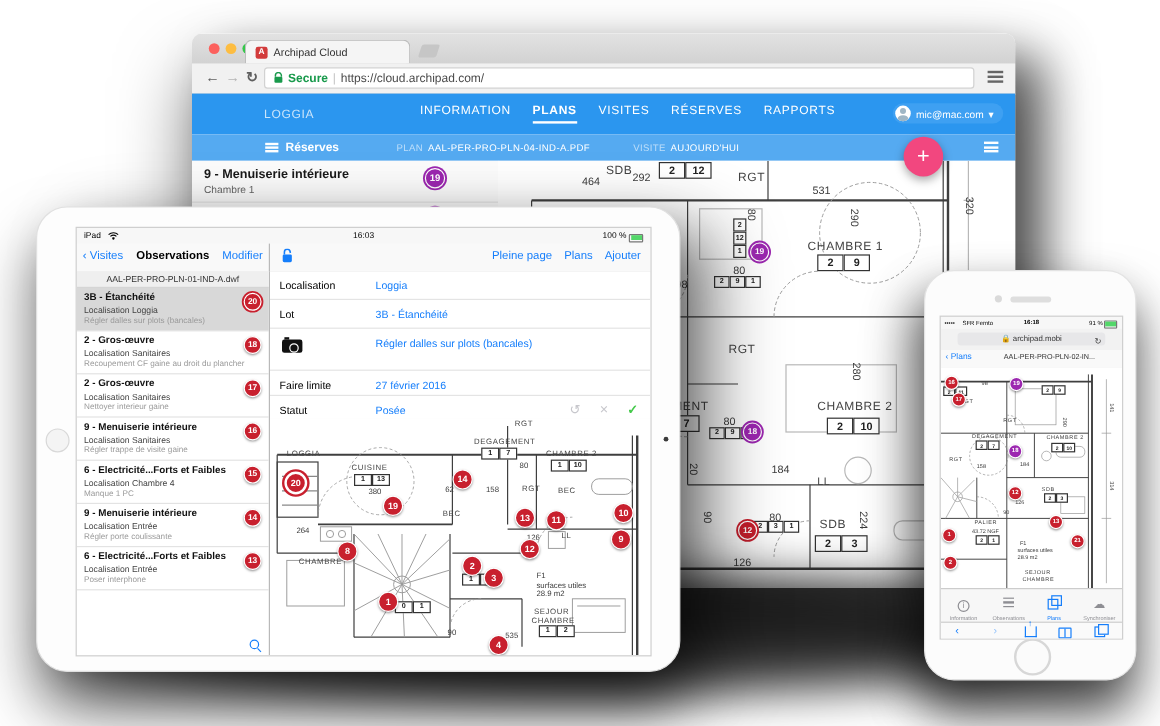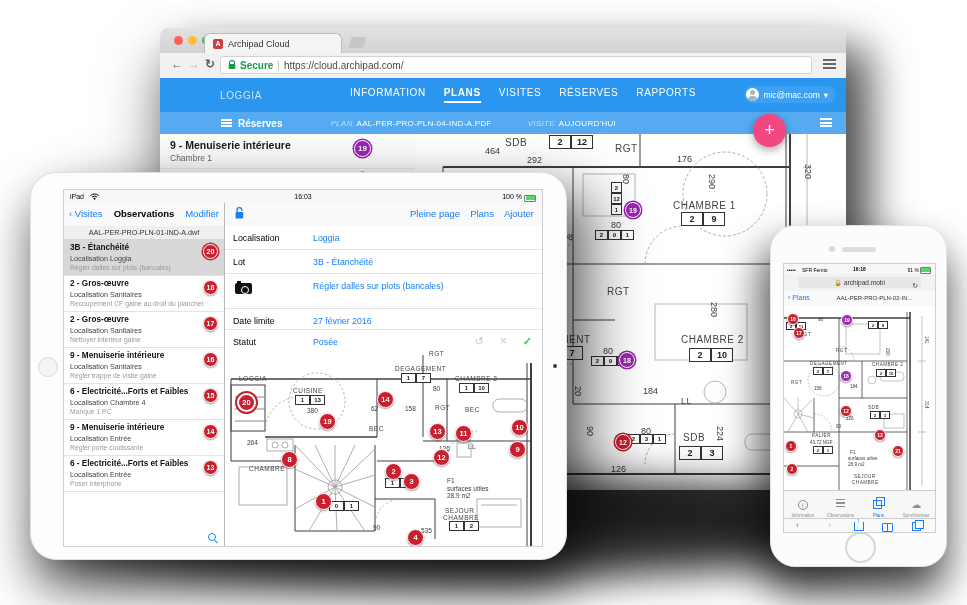--- a/index.html
+++ b/index.html
@@ -41,21 +41,21 @@
   .account{position:absolute;right:10px;top:8px;display:flex;align-items:center;gap:4px;background:#3EA0F2;border-radius:10px;padding:2px 8px 2px 2px;}
   .avatar{width:13px;height:13px;border-radius:50%;background:#fff;position:relative;overflow:hidden;}
   .avatar:before{content:"";position:absolute;left:4px;top:2px;width:5px;height:5px;border-radius:50%;background:#9FB6C5;}
   .avatar:after{content:"";position:absolute;left:2px;top:8px;width:9px;height:6px;border-radius:50% 50% 0 0;background:#9FB6C5;}
   .accname{font-size:8.5px;color:#fff;}
   
   .subbar{position:absolute;left:0;top:84px;right:0;height:22px;background:#55AAF1;display:flex;align-items:center;}
   .bars{width:11px;height:8px;margin-left:61px;margin-right:6px;}
   .bars i{height:1.5px;margin-bottom:1.5px;background:#fff;}
   .sub-reserves{font-size:10px;color:#fff;font-weight:bold;}
-  .sublabel{font-size:8px;color:rgba(255,255,255,.6);letter-spacing:.3px;font-style:italic;}
+  .sublabel{font-size:8px;color:rgba(255,255,255,.6);letter-spacing:.3px;}
   .subvalue{font-size:8px;color:#fff;letter-spacing:.3px;margin-left:4px;}
   .gridicon{position:absolute;right:14px;top:6px;width:12px;height:10px;}
   .gridicon i{display:block;height:2px;background:#fff;margin-bottom:1.5px;}
   .fab{position:absolute;right:60px;top:86px;width:33px;height:33px;border-radius:50%;background:#F2477F;color:#fff;
     display:flex;align-items:center;justify-content:center;font-size:18px;font-weight:300;box-shadow:0 3px 8px rgba(0,0,0,.35);z-index:5;}
   
   .deskcontent{position:absolute;left:0;top:106px;right:0;bottom:0;overflow:hidden;background:#fff;}
   .desklist{position:absolute;left:0;top:0;width:255px;bottom:0;background:#FCFCFC;border-right:1px solid #D8D8D8;}
   .deskitem{position:relative;padding:5px 10px;border-bottom:1px solid #E8E8E8;}
   .deskitem .t{font-size:10.5px;font-weight:bold;color:#1a1a1a;}
@@ -283,23 +283,23 @@
             <path d="M158 95 A35 35 0 0 1 123 130"></path>
               <path d="M230 130 A38 38 0 0 1 268 92"></path>
             <path d="M158 230 A40 40 0 0 1 118 190"></path>
               <path d="M260 300 A30 30 0 0 0 230 330"></path>
             <circle cx="310" cy="60" r="42"></circle>
           </g>
         </svg>
         <div>
             <span class="lab" style="left: 70px; top: 12px;">464</span>
             <span class="lab lg room" style="left: 90px; top: 3px;">SDB</span>
-            <span class="lab" style="left: 112px; top: 21px;">292</span>
+            <span class="lab" style="left: 112px; top: 9px;">292</span>
             <span class="lab lg room" style="left: 200px; top: 9px;">RGT</span>
-            <span class="lab" style="left: 262px; top: 20px;">176</span>
+            <span class="lab" style="left: 262px; top: 20px;">531</span>
             <span class="lab v" style="left: 292px; top: 40px;">290</span>
             <span class="lab v" style="left: 388px; top: 30px;">320</span>
             <span class="lab v" style="left: 206px; top: 40px;">80</span>
             <span class="lab lg room" style="left: 258px; top: 66px;">CHAMBRE 1</span>
             <span class="lab" style="left: 196px; top: 86px;">80</span>
             <span class="lab" style="left: 148px; top: 98px;">98</span>
             <span class="lab lg room" style="left: 192px; top: 152px;">RGT</span>
             <span class="lab v" style="left: 294px; top: 168px;">280</span>
             <span class="lab lg room" style="left: 266px; top: 200px;">CHAMBRE 2</span>
             <span class="lab lg room" style="left: 138px; top: 200px;">EMENT</span>
@@ -466,21 +466,21 @@
         </div>
         <div class="drow" style="height:23px">
           <span class="k">Lot</span>
           <span class="v blue">3B - Étanchéité</span>
         </div>
         <div class="drow" style="height:34px">
           <span class="camicon"></span>
           <span class="v blue">Régler dalles sur plots (bancales)</span>
         </div>
         <div class="drow" style="height:20px">
-          <span class="k">Date limite</span>
+          <span class="k">Faire limite</span>
           <span class="v blue">27 février 2016</span>
         </div>
         <div class="drow" style="height:20px;border-bottom:none">
           <span class="k">Statut</span>
           <span class="v blue">Posée</span>
           <span class="strow-icons">
             <span class="ic-undo">↺</span>
             <span class="ic-x">×</span>
             <span class="ic-check">✓</span>
           </span>

